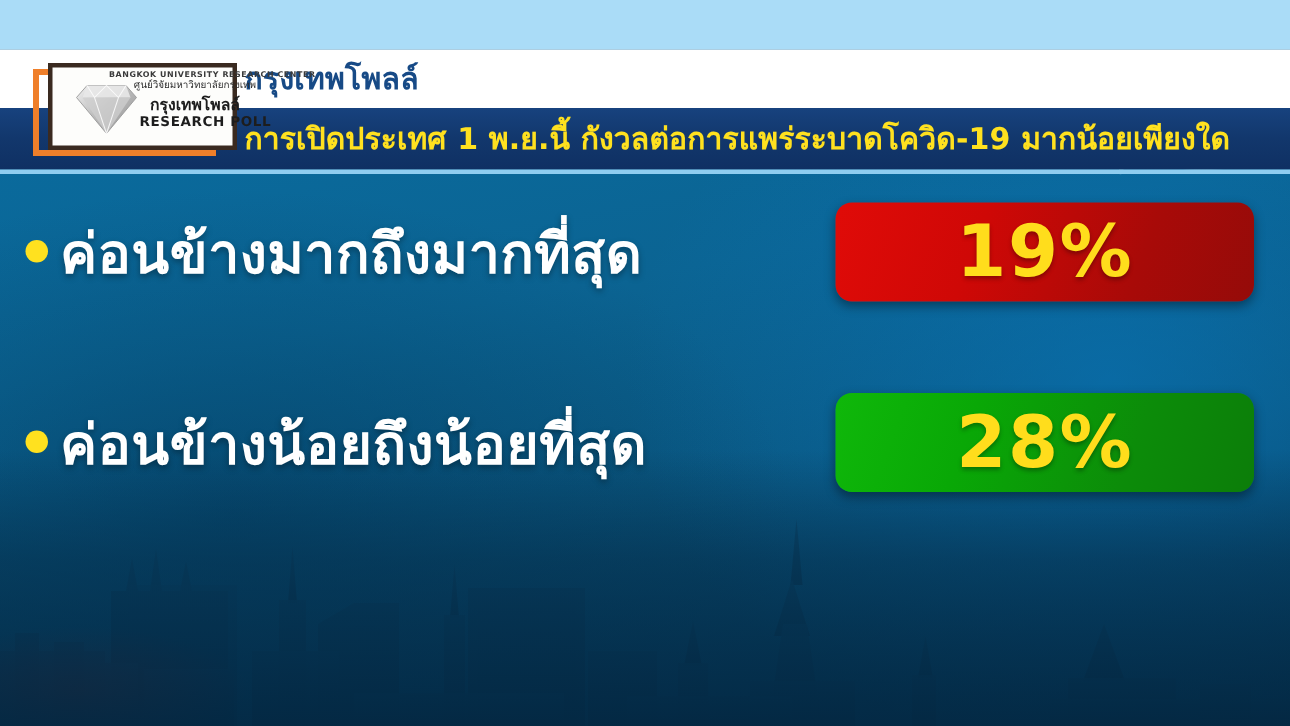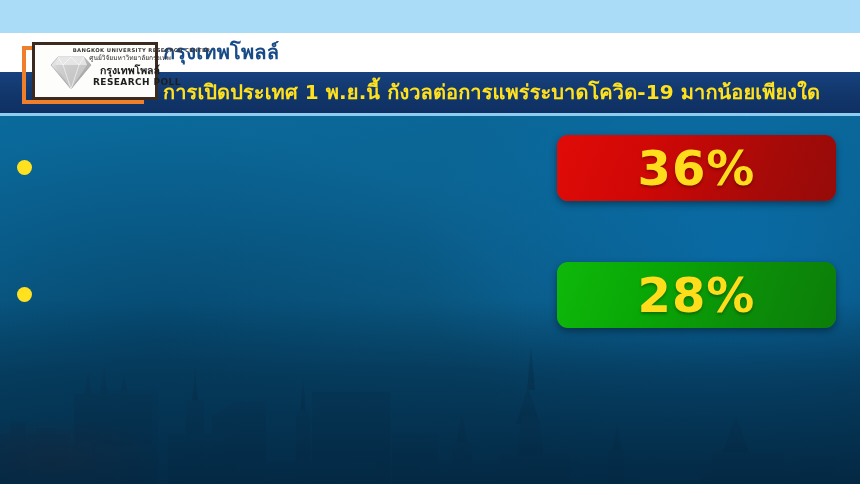--- a/index.html
+++ b/index.html
@@ -313,25 +313,27 @@
         <div class="logo-l1">BANGKOK UNIVERSITY RESEARCH CENTER</div>
         <div class="logo-l2">ศูนย์วิจัยมหาวิทยาลัยกรุงเทพ</div>
         <div class="logo-l3">กรุงเทพโพลล์</div>
         <div class="logo-l4">RESEARCH POLL</div>
       </div>
     </div>
   </div>
 
   <div class="row row-1">
     <div class="bullet"></div>
+    <div class="row-label">ค่อนข้างมากถึงมากที่สุด</div>
     <div class="pct-bar red">
-      <span class="pct-text">36%</span>
+      <span class="pct-text">19%</span>
     </div>
   </div>
 
   <div class="row row-2">
     <div class="bullet"></div>
+    <div class="row-label">ค่อนข้างน้อยถึงน้อยที่สุด</div>
     <div class="pct-bar green">
       <span class="pct-text">28%</span>
     </div>
   </div>
 
 </div>
 
 </body></html>

